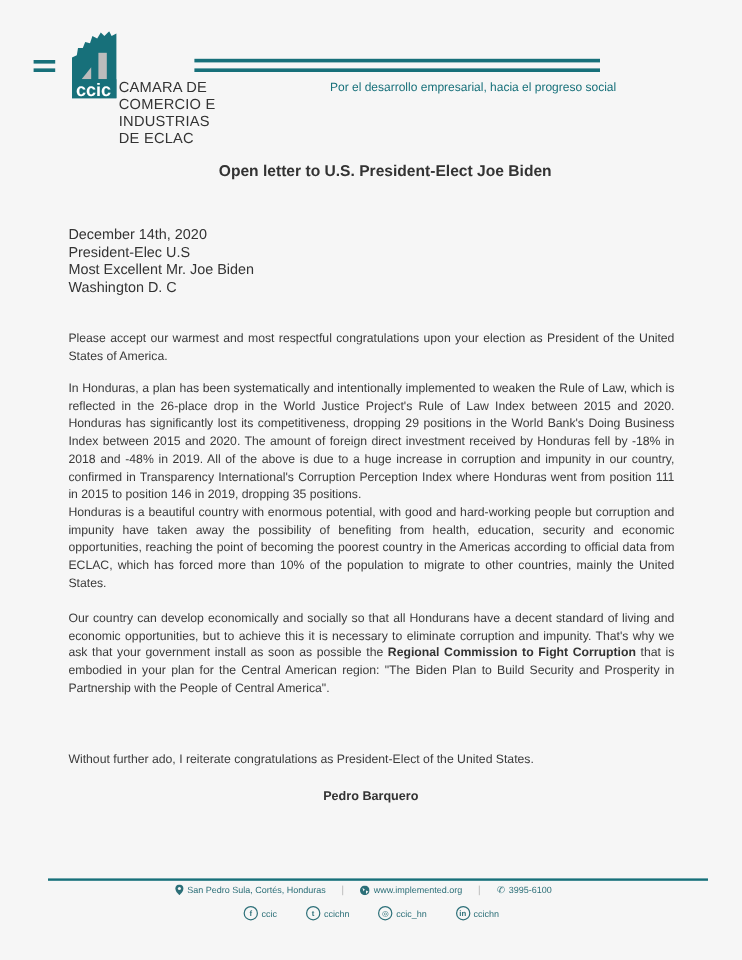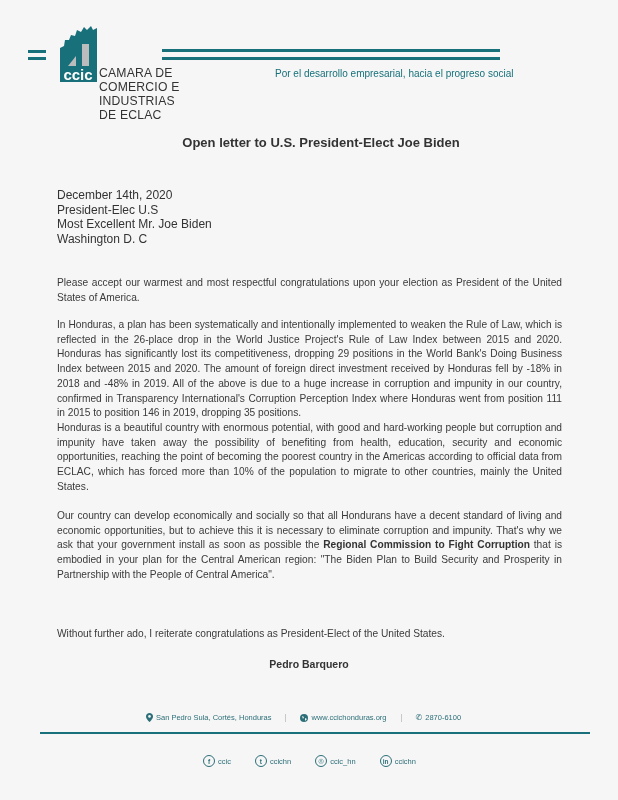--- a/index.html
+++ b/index.html
@@ -67,39 +67,39 @@
 <p class="para" style="top:318px;">In Honduras, a plan has been systematically and intentionally implemented to weaken the Rule of Law, which is reflected in the 26-place drop in the World Justice Project's Rule of Law Index between 2015 and 2020. Honduras has significantly lost its competitiveness, dropping 29 positions in the World Bank's Doing Business Index between 2015 and 2020. The amount of foreign direct investment received by Honduras fell by -18% in 2018 and -48% in 2019.  All of the above is due to a huge increase in corruption and impunity in our country, confirmed in Transparency International's Corruption Perception Index where Honduras went from position 111 in 2015 to position 146 in 2019, dropping 35 positions.</p>
 <p class="para" style="top:421px;">Honduras is a beautiful country with enormous potential, with good and hard-working people but corruption and impunity have taken away the possibility of benefiting from health, education, security and economic opportunities, reaching the point of becoming the poorest country in the Americas according to official data from ECLAC, which has forced more than 10% of the population to migrate to other countries, mainly the United States.</p>
 <p class="para" style="top:509px;"><span>Our country can develop economically and socially so that all Hondurans have a decent standard of living and economic opportunities, but to achieve this it is necessary to eliminate corruption and impunity. That's why we ask that your government install as soon as possible the </span><b>Regional Commission to Fight Corruption</b><span> that is embodied in your plan for the Central American region: "The Biden Plan to Build Security and Prosperity in Partnership with the People of Central America".</span></p>
 <p class="para" style="top:611px;margin-top:16px;">Without further ado, I reiterate congratulations as President-Elect of the United States.</p>
 
 <div class="sig" style="top:657px;">
   <div class="n">Pedro Barquero</div>
 </div>
 
 <div class="ftr-line"></div>
-<div class="ftr-row" style="left:146px; top:713px;">
+<div class="ftr-row" style="left:146px; top:737px;">
   <span class="ic">
     <svg width="7" height="9" viewBox="0 0 7 9">
         <path d="M3.5 0 C1.5 0 0 1.5 0 3.4 C0 5.8 3.5 9 3.5 9 C3.5 9 7 5.8 7 3.4 C7 1.5 5.5 0 3.5 0 Z" fill="#2c6f78"></path>
         <circle cx="3.5" cy="3.4" r="1.3" fill="#f6f6f6"></circle>
       </svg>
   </span>
   <span>San Pedro Sula, Cortés, Honduras</span>
   <span class="sep"></span>
   <span class="ic">
     <svg width="8" height="8" viewBox="0 0 8 8">
         <circle cx="4" cy="4" r="4" fill="#2c6f78"></circle>
         <path d="M2 2 L4 3 L3 5 Z M5 4 L7 5 L5 7 Z" fill="#f6f6f6"></path>
       </svg>
   </span>
-  <span>www.ccichonduras.org</span>
+  <span>www.implemented.org</span>
   <span class="sep"></span>
   <span class="ic" style="font-size:8px;">✆</span>
-  <span>2870-6100</span>
+  <span>3995-6100</span>
 </div>
 <div class="ftr-row" style="left:203px; top:755px;">
   <span class="soc">
     <span class="circ">f</span>
     <span>ccic</span>
   </span>
   <span class="soc">
     <span class="circ">t</span>
     <span>ccichn</span>
   </span>

